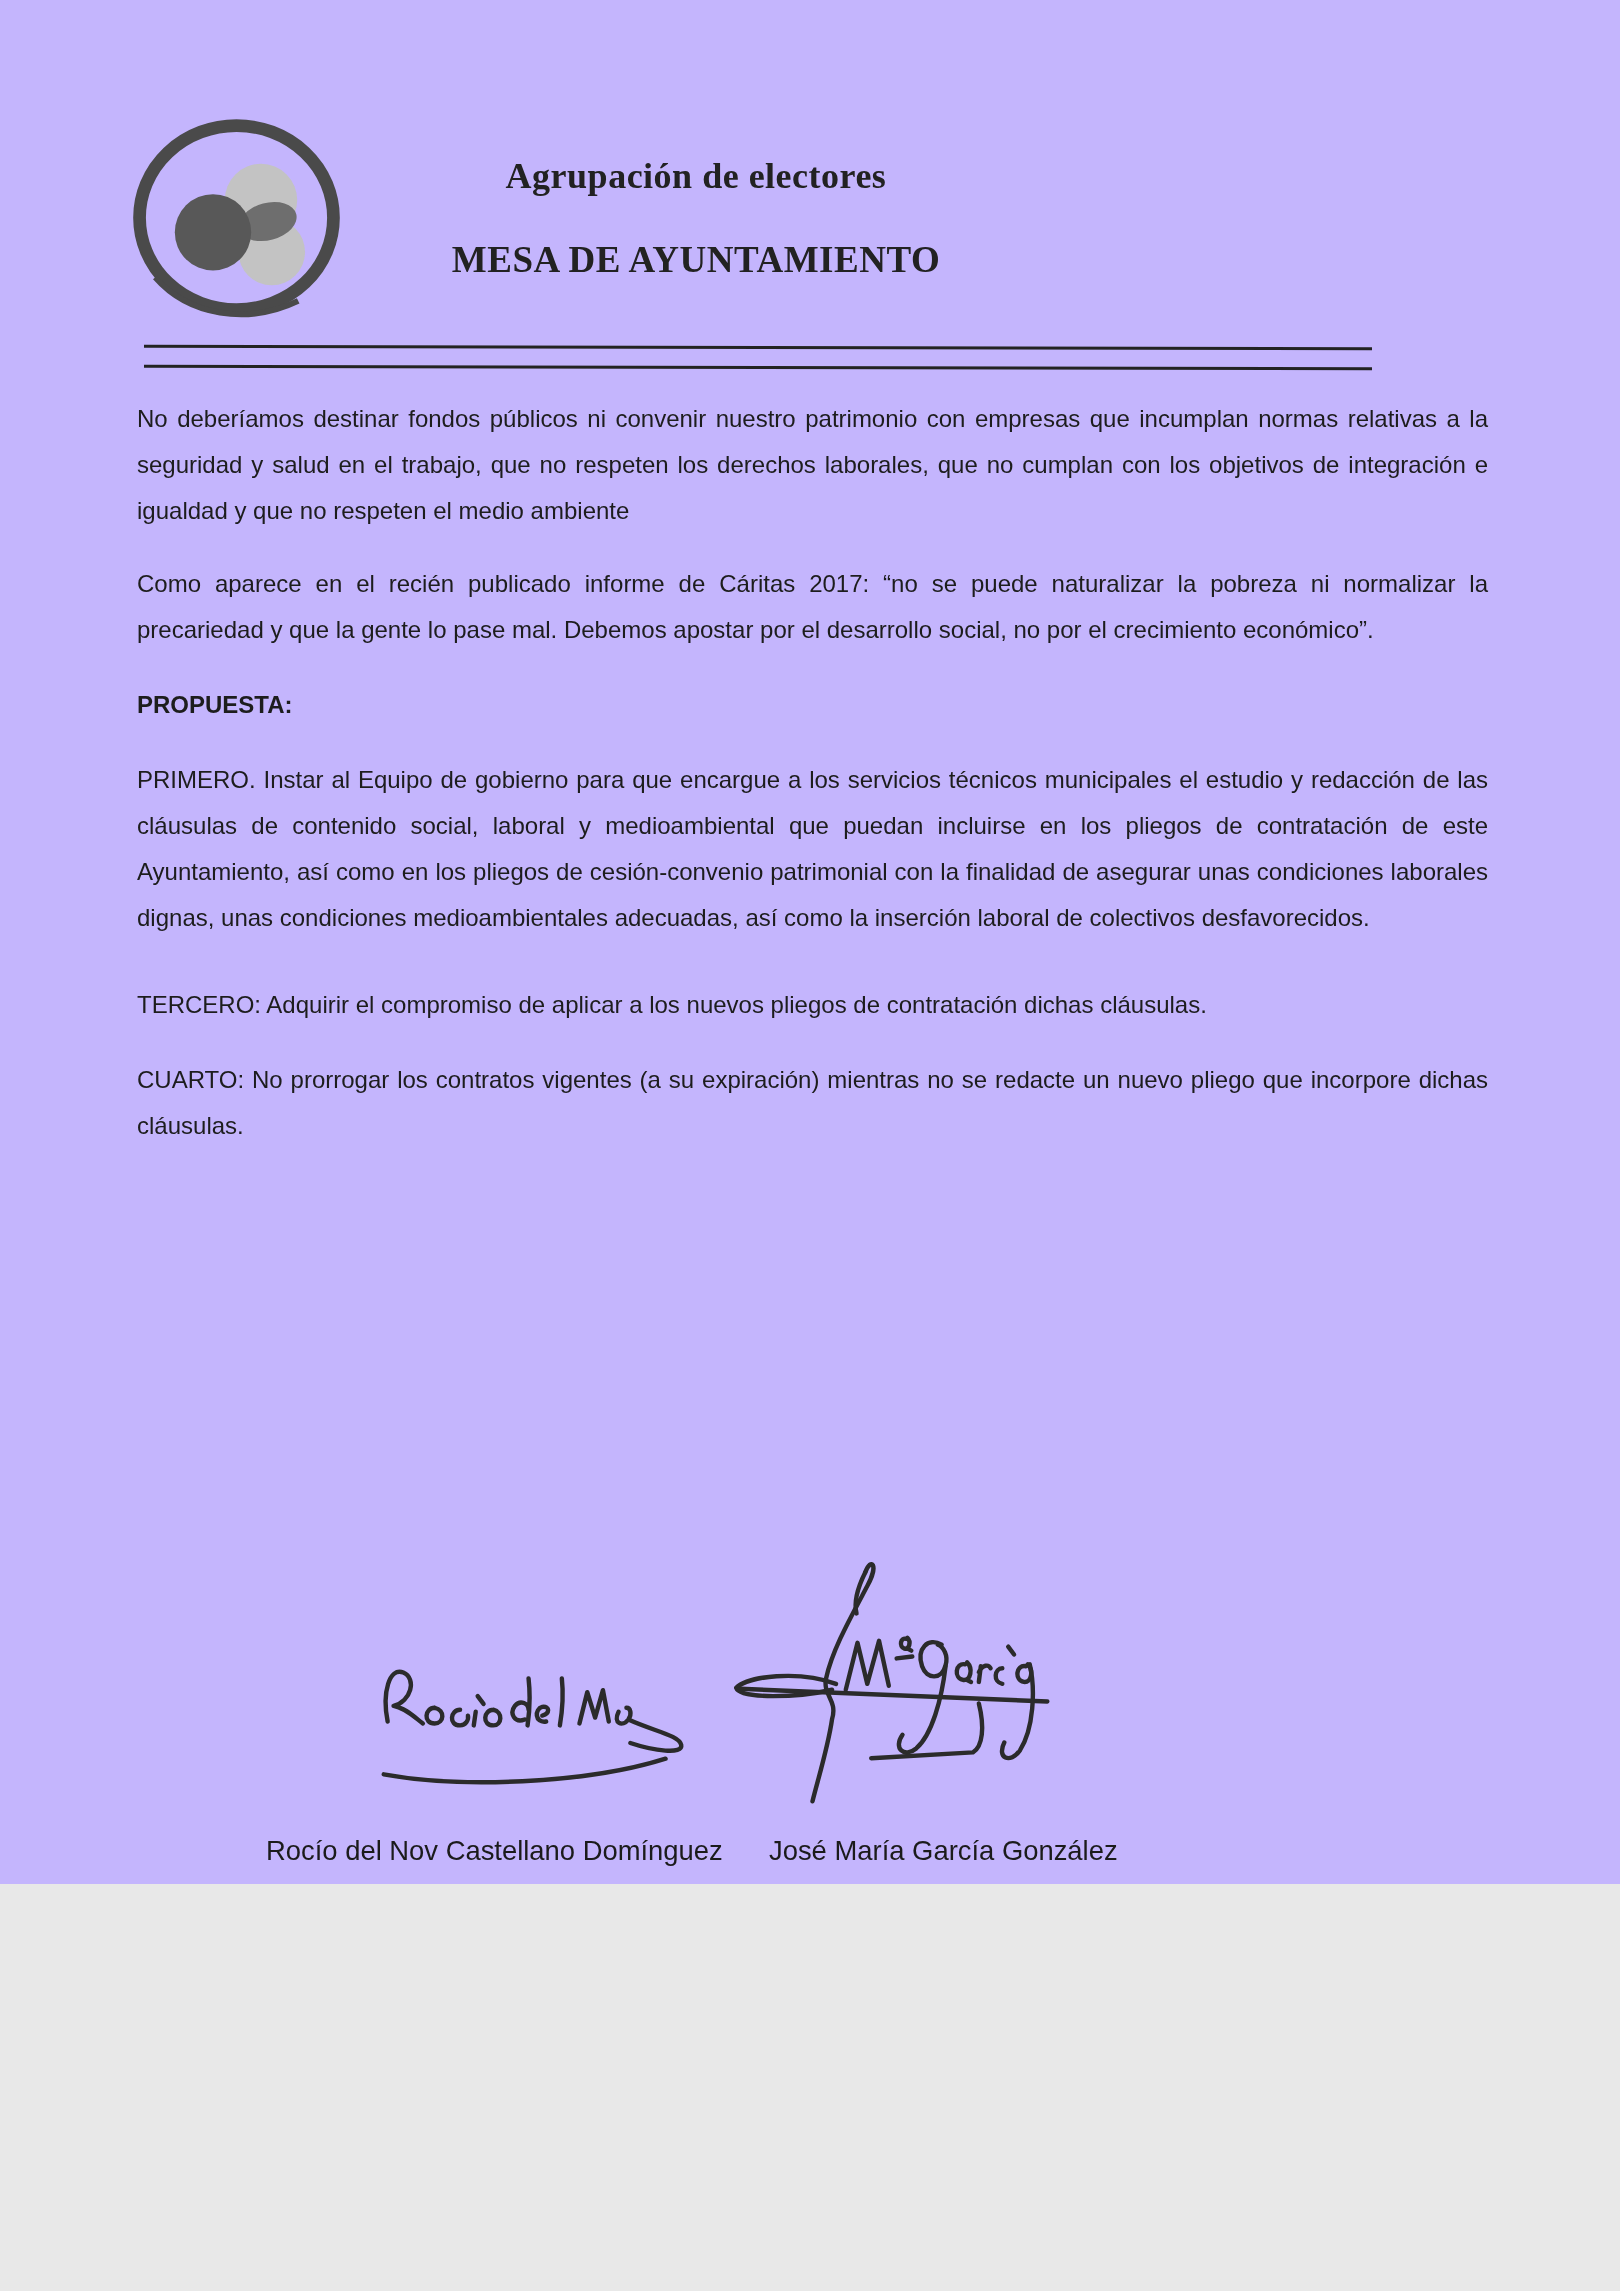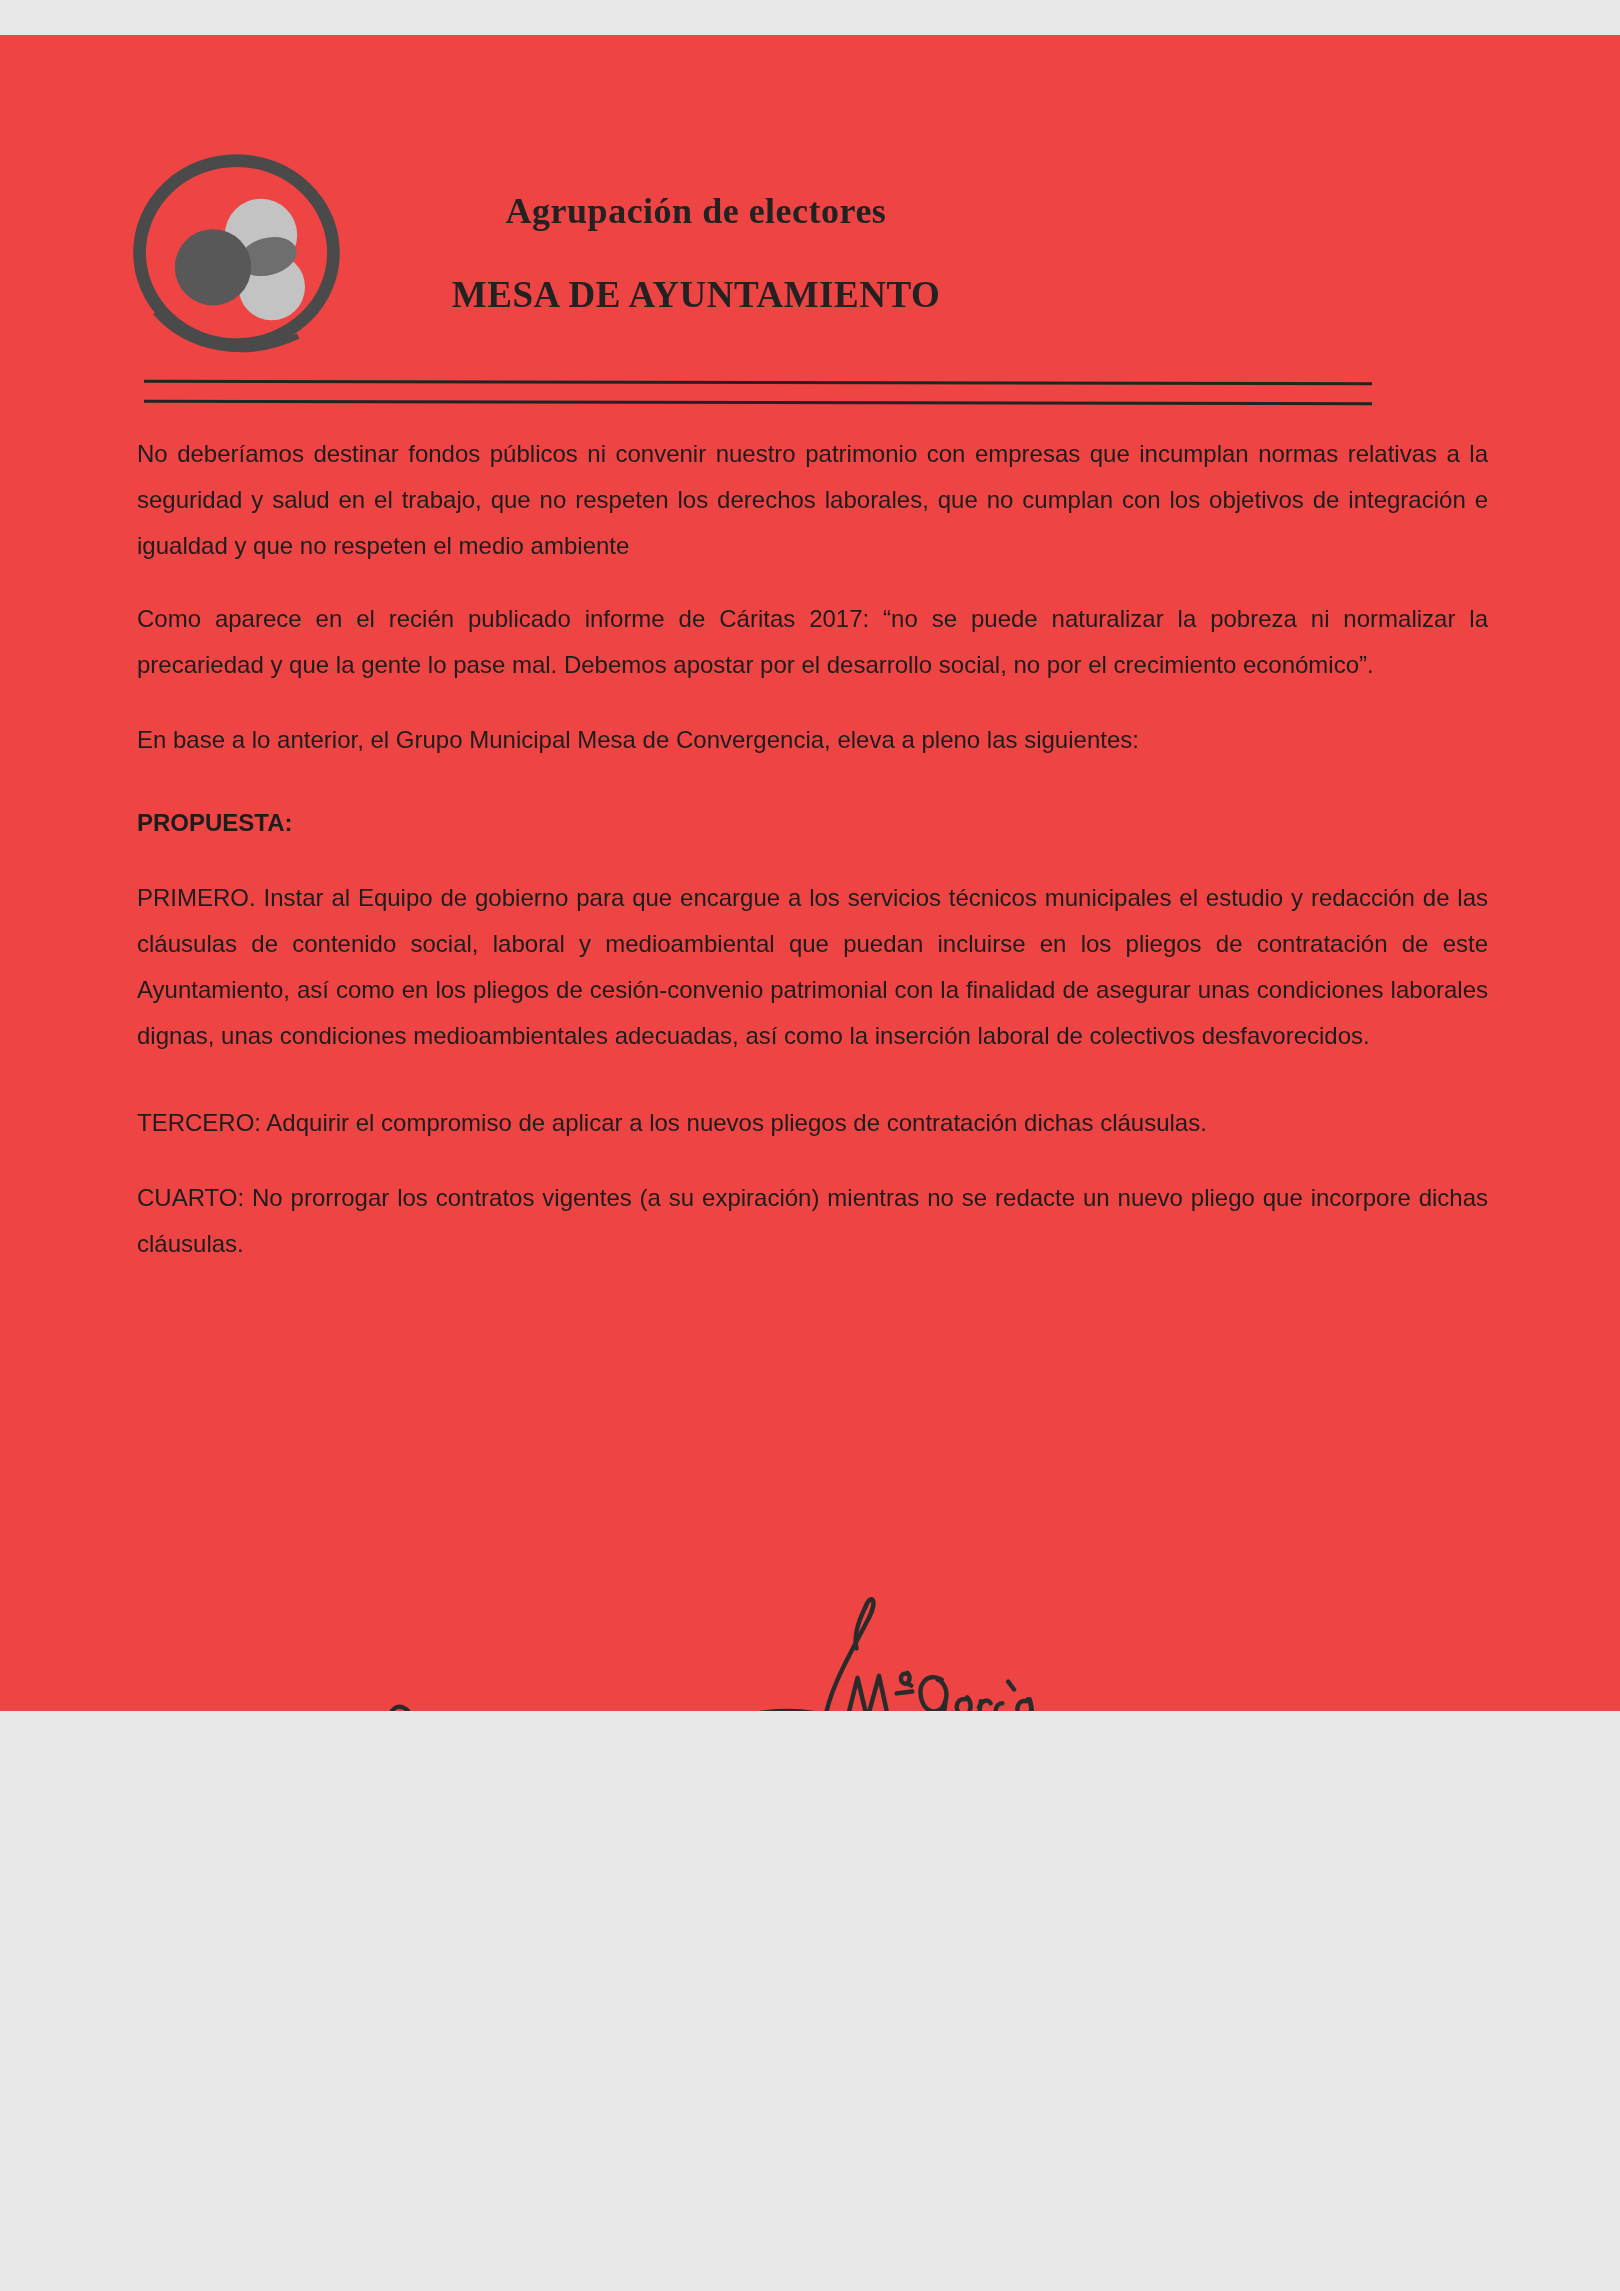--- a/index.html
+++ b/index.html
@@ -1,23 +1,22 @@
 <!DOCTYPE html>
 <html><head>
 <meta charset="utf-8">
 <style>
   html,body{margin:0;padding:0;background:#e8e8e8;}
   .page{
     position:relative;
-    width:1620px;height:1676px;
-    background:#ef4444;
+    width:1620px;height:1884px;
+    background:#c4b5fd;
     font-family:"Liberation Sans","DejaVu Sans",sans-serif;
     color:#1d1d1d;
     overflow:hidden;
-    margin-top:35px;
   }
   
   .logo{position:absolute;left:118px;top:106px;width:237px;height:237px;}
   .org-names{
     position:absolute;left:446px;top:155px;width:500px;
     text-align:center;
     font-family:"Liberation Serif","DejaVu Serif",serif;
     font-weight:bold;color:#222;
   }
   .org-line1{font-size:36px;letter-spacing:0.5px;}
@@ -73,21 +72,20 @@
     <div class="org-line1">Agrupación de electores</div>
     <div class="org-line2">MESA DE AYUNTAMIENTO</div>
   </div>
 
   <div class="rule rule1"></div>
   <div class="rule rule2"></div>
 
   <main class="content">
     <p>No deberíamos destinar fondos públicos ni convenir nuestro patrimonio con empresas que incumplan normas relativas a la seguridad y salud en el trabajo, que no respeten los derechos laborales, que no cumplan con los objetivos de integración e igualdad y que no respeten el medio ambiente</p>
     <p class="gap-md">Como aparece en el recién publicado informe de Cáritas 2017: “no se puede naturalizar la pobreza ni normalizar la precariedad y que la gente lo pase mal. Debemos apostar por el desarrollo social, no por el crecimiento económico”.</p>
-    <p class="gap-lg">En base a lo anterior, el Grupo Municipal Mesa de Convergencia, eleva a pleno las siguientes:</p>
 
     <p class="bold gap-md">PROPUESTA:</p>
 
     <p class="gap-xl"><span class="u">PRIMERO</span><span>. </span><span>Instar al Equipo de gobierno para que encargue a los servicios técnicos municipales el estudio y redacción de las cláusulas de contenido social, laboral y medioambiental que puedan incluirse en los pliegos de contratación de este Ayuntamiento, así como en los pliegos de cesión-convenio patrimonial con la finalidad de asegurar unas condiciones laborales dignas, unas condiciones medioambientales adecuadas, así como la inserción laboral de colectivos desfavorecidos.</span></p>
 
 
     <p class="gap-md"><span class="u">TERCERO</span><span>: </span><span>Adquirir el compromiso de aplicar a los nuevos pliegos de contratación dichas cláusulas.</span></p>
 
     <p><span class="u">CUARTO</span><span>: </span><span>No prorrogar los contratos vigentes (a su expiración) mientras no se redacte un nuevo pliego que incorpore dichas cláusulas.</span></p>
   </main>

